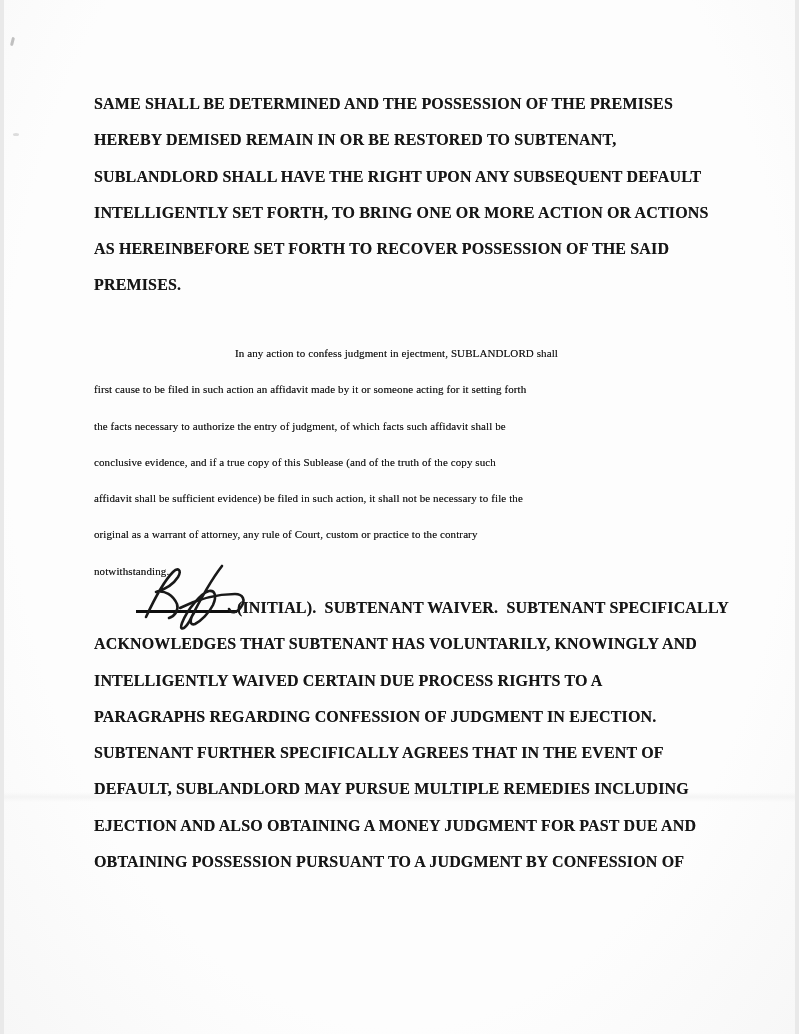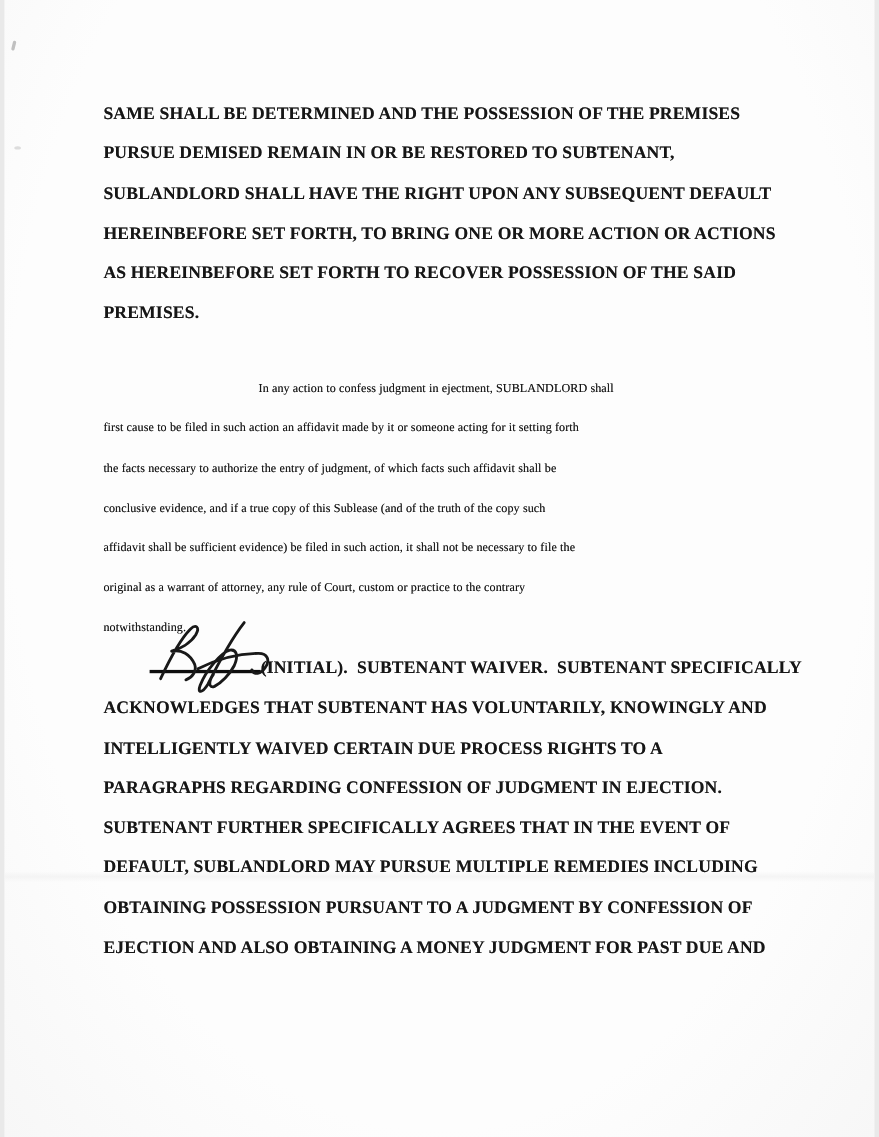--- a/index.html
+++ b/index.html
@@ -77,23 +77,23 @@
 <body>
 
 <div class="page">
 
   <div class="artifact a1"></div>
   <div class="artifact a2"></div>
   <div class="band"></div>
 
   <section class="para bold p1">
     <div class="line">SAME SHALL BE DETERMINED AND THE POSSESSION OF THE PREMISES</div>
-    <div class="line">PURSUE DEMISED REMAIN IN OR BE RESTORED TO SUBTENANT,</div>
+    <div class="line">HEREBY DEMISED REMAIN IN OR BE RESTORED TO SUBTENANT,</div>
     <div class="line">SUBLANDLORD SHALL HAVE THE RIGHT UPON ANY SUBSEQUENT DEFAULT</div>
-    <div class="line">HEREINBEFORE SET FORTH, TO BRING ONE OR MORE ACTION OR ACTIONS</div>
+    <div class="line">INTELLIGENTLY SET FORTH, TO BRING ONE OR MORE ACTION OR ACTIONS</div>
     <div class="line">AS HEREINBEFORE SET FORTH TO RECOVER POSSESSION OF THE SAID</div>
     <div class="line">PREMISES.</div>
   </section>
 
   <section class="para body p2">
     <div class="line indent">In any action to confess judgment in ejectment, SUBLANDLORD shall</div>
     <div class="line">first cause to be filed in such action an affidavit made by it or someone acting for it setting forth</div>
     <div class="line">the facts necessary to authorize the entry of judgment, of which facts such affidavit shall be</div>
     <div class="line">conclusive evidence, and if a true copy of this Sublease (and of the truth of the copy such</div>
     <div class="line">affidavit shall be sufficient evidence) be filed in such action, it shall not be necessary to file the</div>
@@ -101,22 +101,22 @@
     <div class="line">notwithstanding.</div>
   </section>
 
   <section class="para bold p3">
     <div class="line"><span class="init-underline"></span><span>(INITIAL).  SUBTENANT WAIVER.  SUBTENANT SPECIFICALLY</span></div>
     <div class="line">ACKNOWLEDGES THAT SUBTENANT HAS VOLUNTARILY, KNOWINGLY AND</div>
     <div class="line">INTELLIGENTLY WAIVED CERTAIN DUE PROCESS RIGHTS TO A</div>
     <div class="line">PARAGRAPHS REGARDING CONFESSION OF JUDGMENT IN EJECTION.</div>
     <div class="line">SUBTENANT FURTHER SPECIFICALLY AGREES THAT IN THE EVENT OF</div>
     <div class="line">DEFAULT, SUBLANDLORD MAY PURSUE MULTIPLE REMEDIES INCLUDING</div>
+    <div class="line">EJECTION AND ALSO OBTAINING A MONEY JUDGMENT FOR PAST DUE AND</div>
     <div class="line">OBTAINING POSSESSION PURSUANT TO A JUDGMENT BY CONFESSION OF</div>
-    <div class="line">EJECTION AND ALSO OBTAINING A MONEY JUDGMENT FOR PAST DUE AND</div>
   </section>
 
   <svg class="signature" viewBox="0 0 116 76" role="img" aria-label="RH">
     <path d="M4,54 C11,39 21,19 31,9 C36,4 40,7 36,14 C31,22 21,27 14,29 C23,27 31,32 35,41 C37,47 33,53 27,55"></path>
     <path d="M80,3 C69,17 57,39 47,59 C42,67 37,68 40,60 C45,47 59,30 67,28 C73,27 75,33 71,42 C67,50 59,58 53,61 C48,63 47,57 52,50"></path>
     <path d="M38,45 C56,36 76,31 93,31 C101,31 104,37 99,44 C95,50 89,51 87,46"></path>
   </svg>
 
 </div>
 

